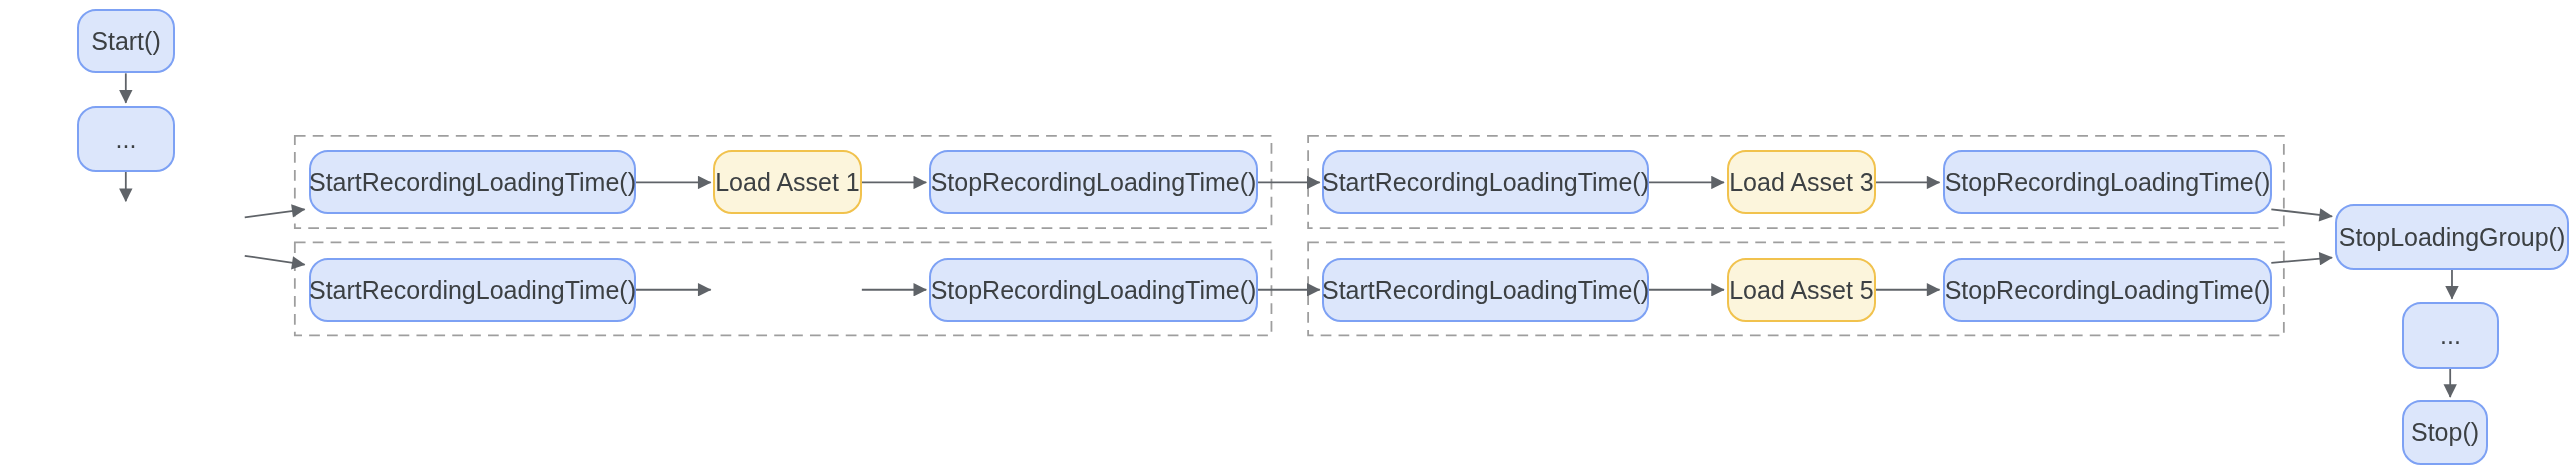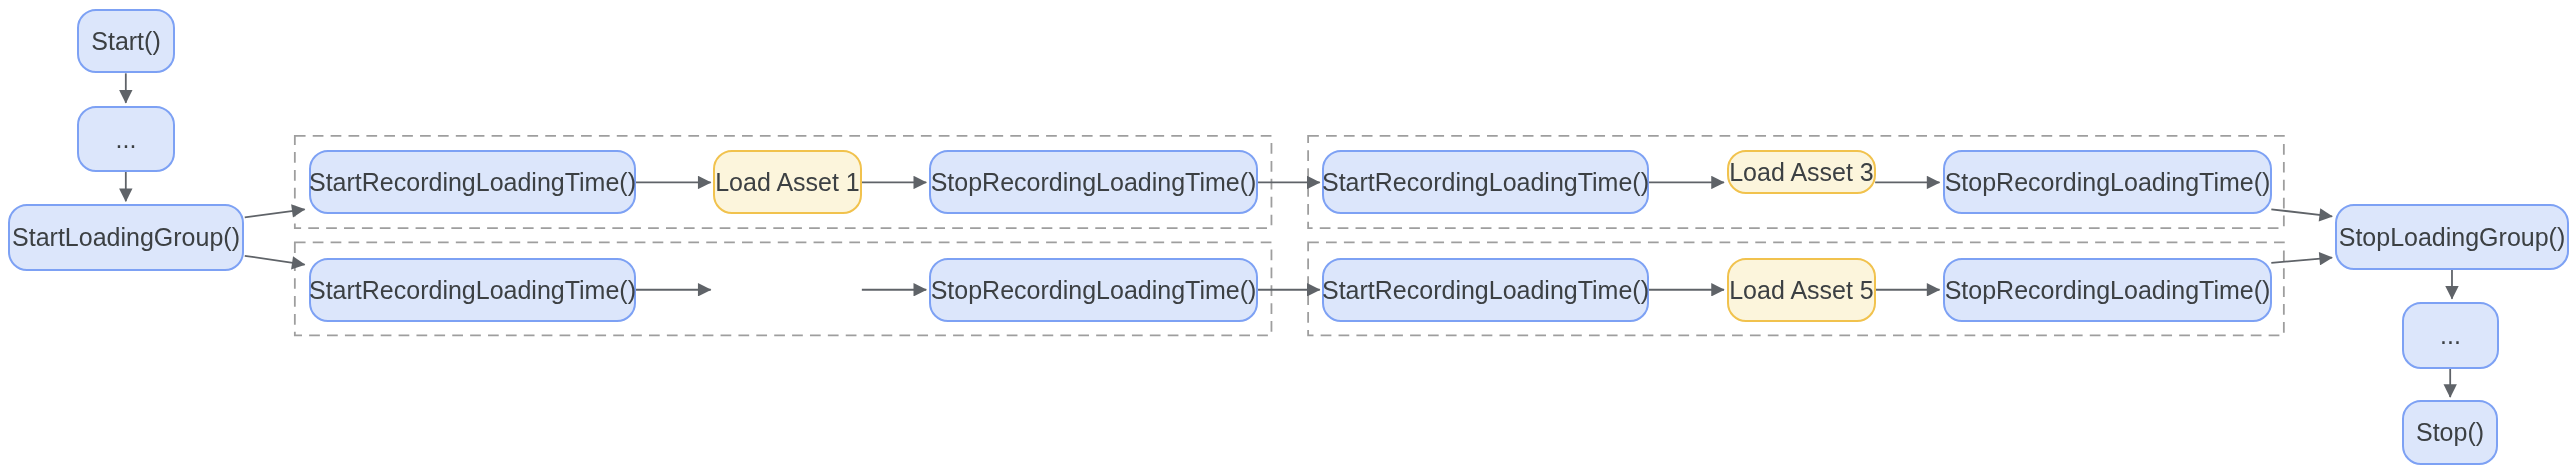--- a/index.html
+++ b/index.html
@@ -83,23 +83,20 @@
   </svg>
 
   <div class="node" style="left:77px;top:9px;width:98px;height:64px">
     <span class="label">Start()</span>
   </div>
 
   <div class="node" style="left:77px;top:106px;width:98px;height:66px">
     <span class="label">...</span>
   </div>
 
-  <div class="node" style="left:8px;top:204px;width:236px;height:67px">
-    <span class="label">StartLoadingGroup()</span>
-  </div>
 
   <div class="node" style="left:309px;top:150px;width:327px;height:64px">
     <span class="label">StartRecordingLoadingTime()</span>
   </div>
 
   <div class="node yellow" style="left:713px;top:150px;width:149px;height:64px">
     <span class="label">Load Asset 1</span>
   </div>
 
   <div class="node" style="left:929px;top:150px;width:329px;height:64px">
@@ -112,21 +109,21 @@
 
 
   <div class="node" style="left:929px;top:258px;width:329px;height:64px">
     <span class="label">StopRecordingLoadingTime()</span>
   </div>
 
   <div class="node" style="left:1322px;top:150px;width:327px;height:64px">
     <span class="label">StartRecordingLoadingTime()</span>
   </div>
 
-  <div class="node yellow" style="left:1727px;top:150px;width:149px;height:44px">
+  <div class="node yellow" style="left:1727px;top:150px;width:149px;height:64px">
     <span class="label">Load Asset 3</span>
   </div>
 
   <div class="node" style="left:1943px;top:150px;width:329px;height:64px">
     <span class="label">StopRecordingLoadingTime()</span>
   </div>
 
   <div class="node" style="left:1322px;top:258px;width:327px;height:64px">
     <span class="label">StartRecordingLoadingTime()</span>
   </div>
@@ -140,18 +137,18 @@
   </div>
 
   <div class="node" style="left:2335px;top:204px;width:234px;height:66px">
     <span class="label">StopLoadingGroup()</span>
   </div>
 
   <div class="node" style="left:2402px;top:302px;width:97px;height:67px">
     <span class="label">...</span>
   </div>
 
-  <div class="node" style="left:2402px;top:400px;width:96px;height:65px">
+  <div class="node" style="left:2402px;top:400px;width:86px;height:65px">
     <span class="label">Stop()</span>
   </div>
 
 </div>
 
 
 </body></html>

